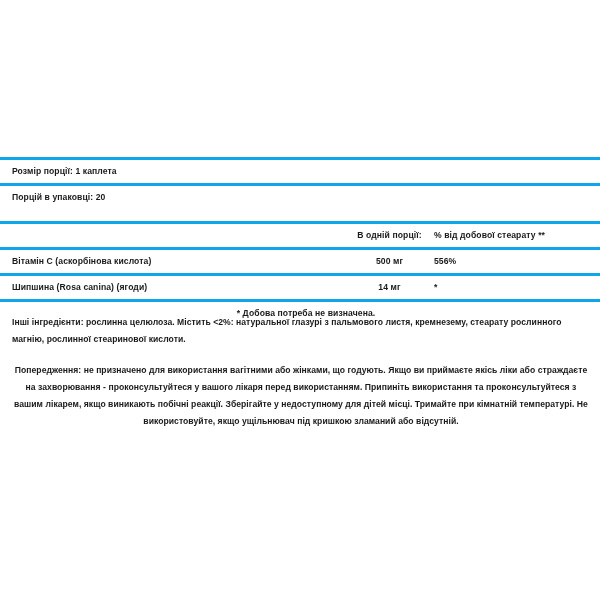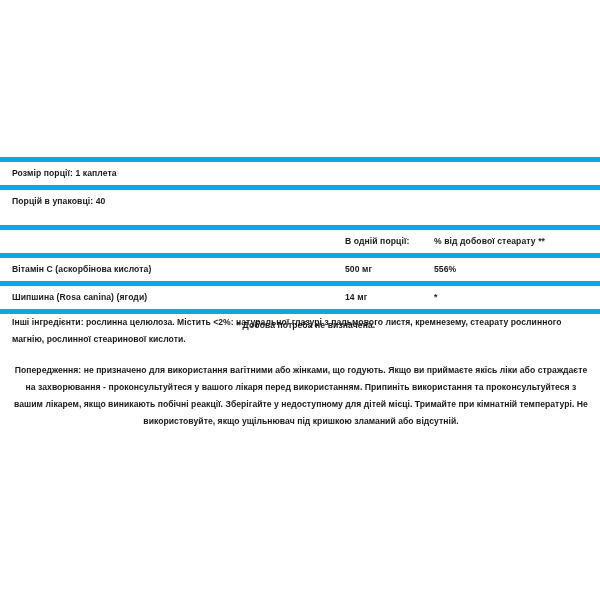--- a/index.html
+++ b/index.html
@@ -26,35 +26,35 @@
   
   .facts {
     position: absolute;
     left: 0;
     top: 157px;
     width: 600px;
     border-collapse: collapse;
     table-layout: fixed;
   }
   .facts tr {
-    border-top: 5px solid #0ea5e9;
+    border-top: 3px solid #0ea5e9;
   }
   .facts tr.spacer-row {
     border-top: none;
   }
   .facts td {
     padding: 5px 0 5px 12px;
     font-size: 8.6px;
     font-weight: bold;
     line-height: 13px;
     vertical-align: middle;
     letter-spacing: 0.01em;
     white-space: nowrap;
   }
-  .facts td.c2 { padding-left: 0; }
+  .facts td.c2 { padding-left: 0; text-align: center; }
   .facts td.c3 { padding-left: 0; }
 
   .col-name  { width: 345px; }
   .col-amt   { width: 89px; }
   .col-dv    { width: 166px; }
 
   .spacer-row td {
     padding: 0;
     height: 12px;
   }
@@ -89,21 +89,21 @@
     <colgroup>
       <col class="col-name">
       <col class="col-amt">
       <col class="col-dv">
     </colgroup>
     <tbody>
       <tr>
         <td colspan="3">Розмір порції: 1 каплета</td>
       </tr>
       <tr>
-        <td colspan="3">Порцій в упаковці: 40</td>
+        <td colspan="3">Порцій в упаковці: 20</td>
       </tr>
       <tr class="spacer-row">
         <td colspan="3"></td>
       </tr>
       <tr>
         <td></td>
         <td class="c2">В одній порції:</td>
         <td class="c3">% від добової стеарату **</td>
       </tr>
       <tr>

